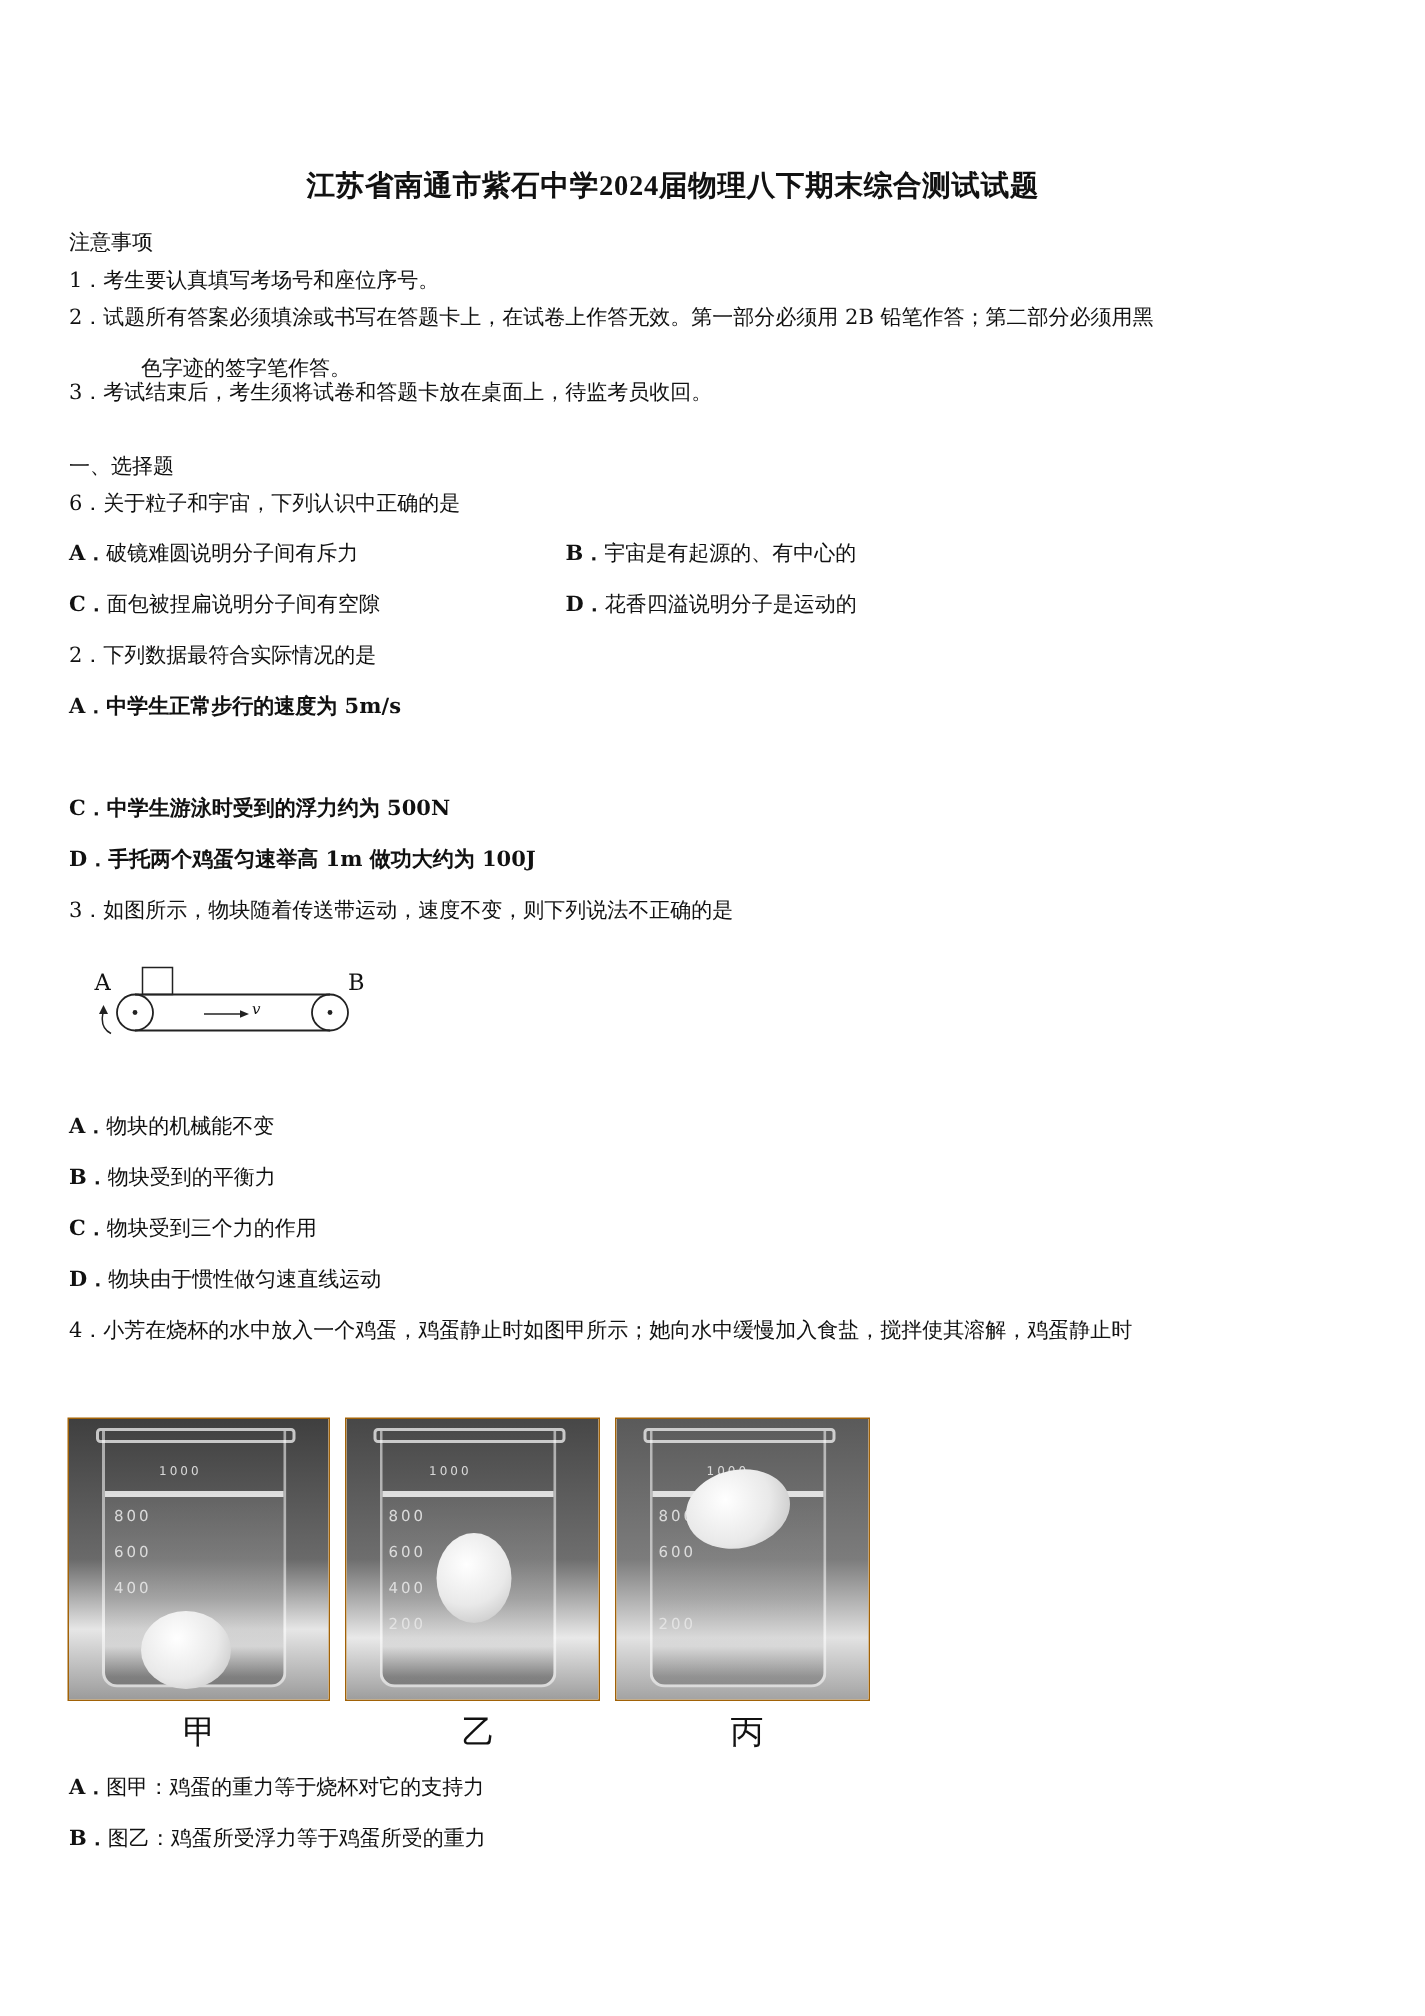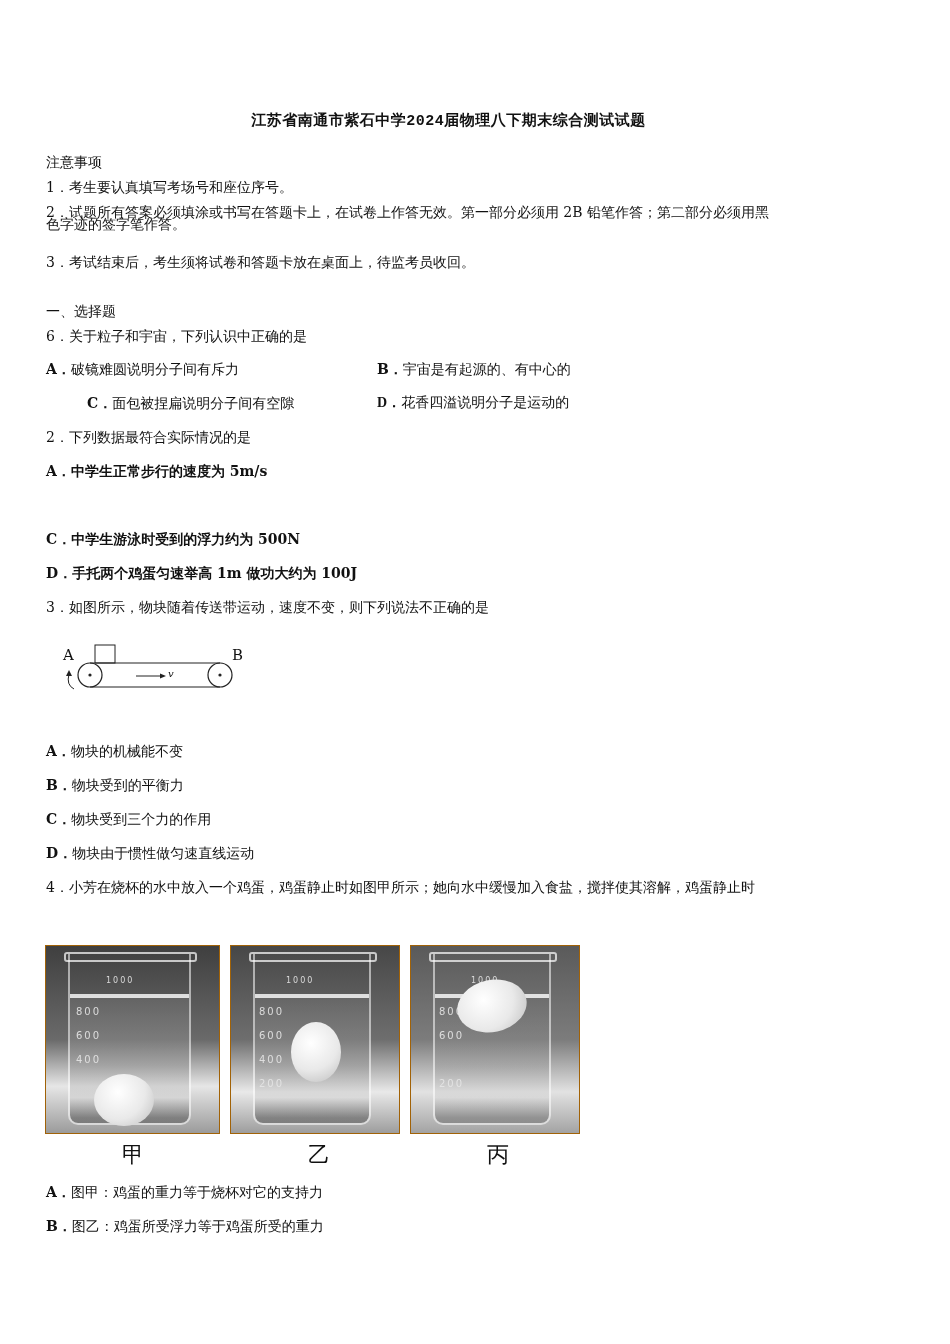--- a/index.html
+++ b/index.html
@@ -4,22 +4,22 @@
 <style>
   html, body { margin: 0; padding: 0; background: #ffffff; }
   body {
     width: 950px; height: 1344px; position: relative; overflow: hidden;
     font-family: "DejaVu Serif", "Liberation Serif", serif;
     color: #111111;
   }
   .page { position: absolute; left: 0; top: 0; width: 950px; height: 1344px; }
   .title {
     position: absolute; left: 0; top: 111px; width: 897px; text-align: center;
-    font-family: Liberation Mono, monospace;
-    font-weight: bold; font-size: 15px; letter-spacing: 0.5px;
+    font-family: Liberation Serif, serif;
+    font-weight: bold; font-size: 19px; letter-spacing: 0.5px;
   }
   .line {
     position: absolute; left: 46px; font-size: 14px; line-height: 20px;
     white-space: nowrap; font-weight: bold;
   }
   .normal { font-weight: normal; }
   .opt-right { left: 377px; }
   sup { font-size: 9px; }
   .belt {
     position: absolute; left: 60px; top: 643px; width: 190px; height: 52px;
@@ -66,36 +66,36 @@
 </head>
 <body>
 
 <div class="page">
 
   <div class="title">江苏省南通市紫石中学2024届物理八下期末综合测试试题</div>
 
   <div class="line normal" style="top:152px;">注意事项</div>
   <div class="line normal" style="top:177px;">1．考生要认真填写考场号和座位序号。</div>
   <div class="line normal" style="top:202px;">2．试题所有答案必须填涂或书写在答题卡上，在试卷上作答无效。第一部分必须用 2B 铅笔作答；第二部分必须用黑</div>
-  <div class="line normal" style="top:214px;">色字迹的签字笔作答。</div>
+  <div class="line normal" style="top:236px;margin-left:48px;">色字迹的签字笔作答。</div>
   <div class="line normal" style="top:252px;">3．考试结束后，考生须将试卷和答题卡放在桌面上，待监考员收回。</div>
 
   <div class="line normal" style="top:301px;text-align:right;">一、选择题</div>
 
   <div class="line normal" style="top:326px;">6．关于粒子和宇宙，下列认识中正确的是</div>
   <div class="line" style="top:359px;">
     <span>A．</span><span class="normal">破镜难圆说明分子间有斥力</span>
   </div>
   <div class="line opt-right" style="top:359px;">
     <span>B．</span><span class="normal">宇宙是有起源的、有中心的</span>
   </div>
-  <div class="line" style="top:393px;margin-left:41px;">
+  <div class="line" style="top:393px;">
     <span>C．</span><span class="normal">面包被捏扁说明分子间有空隙</span>
   </div>
-  <div class="line opt-right" style="top:393px;font-family:Liberation Serif, serif;">
+  <div class="line opt-right" style="top:393px;">
     <span>D．</span><span class="normal">花香四溢说明分子是运动的</span>
   </div>
 
   <div class="line normal" style="top:427px;">2．下列数据最符合实际情况的是</div>
   <div class="line" style="top:461px;">
     <span>A．</span><span>中学生正常步行的速度为 5m/s</span>
   </div>
   <div class="line" style="top:529px;">
     <span>C．</span><span>中学生游泳时受到的浮力约为 500N</span>
   </div>

